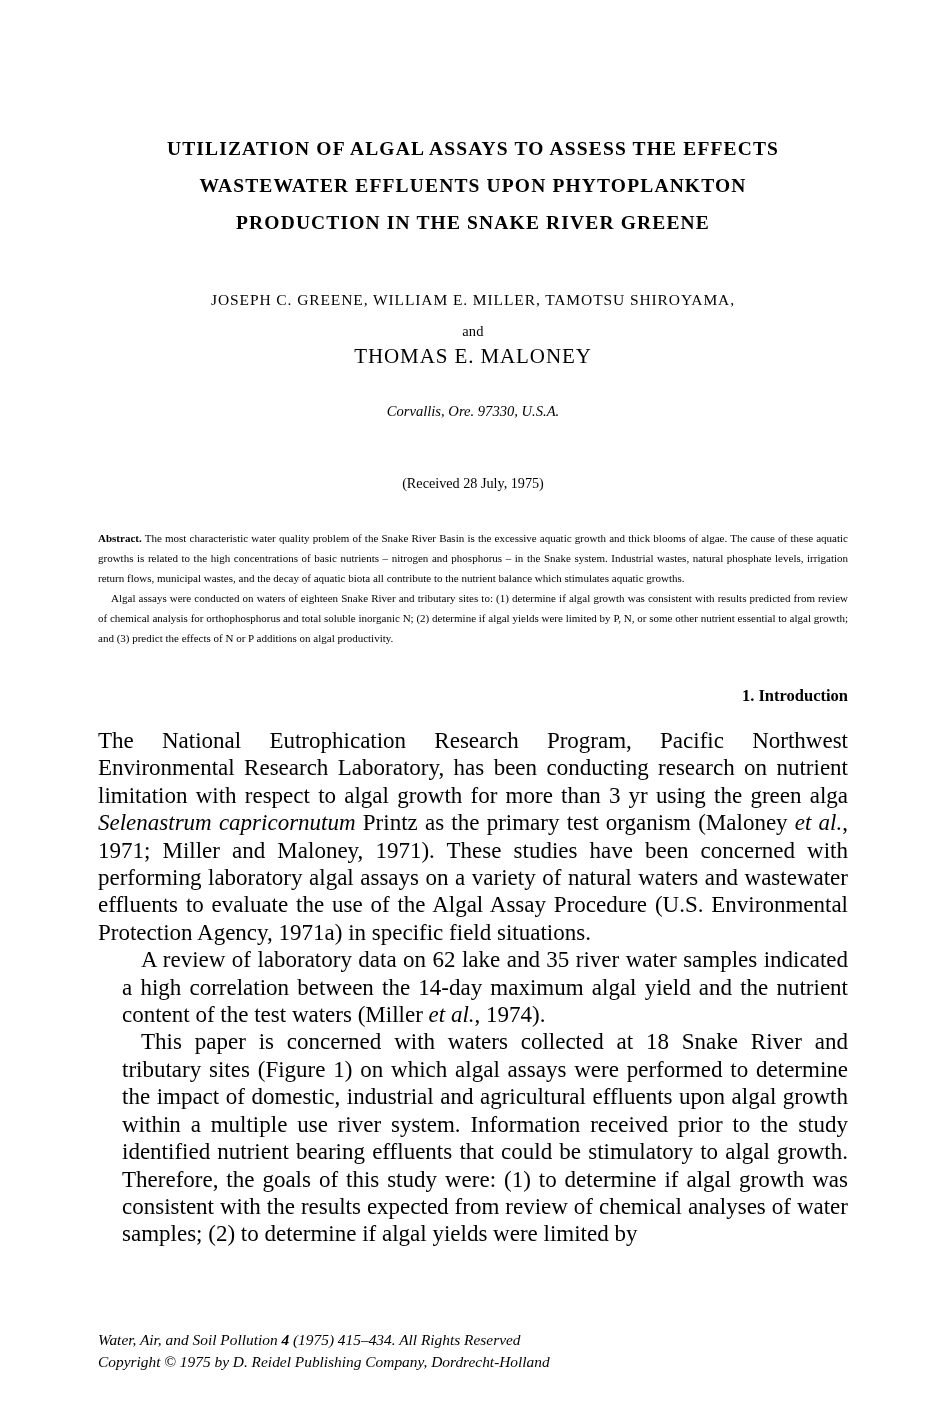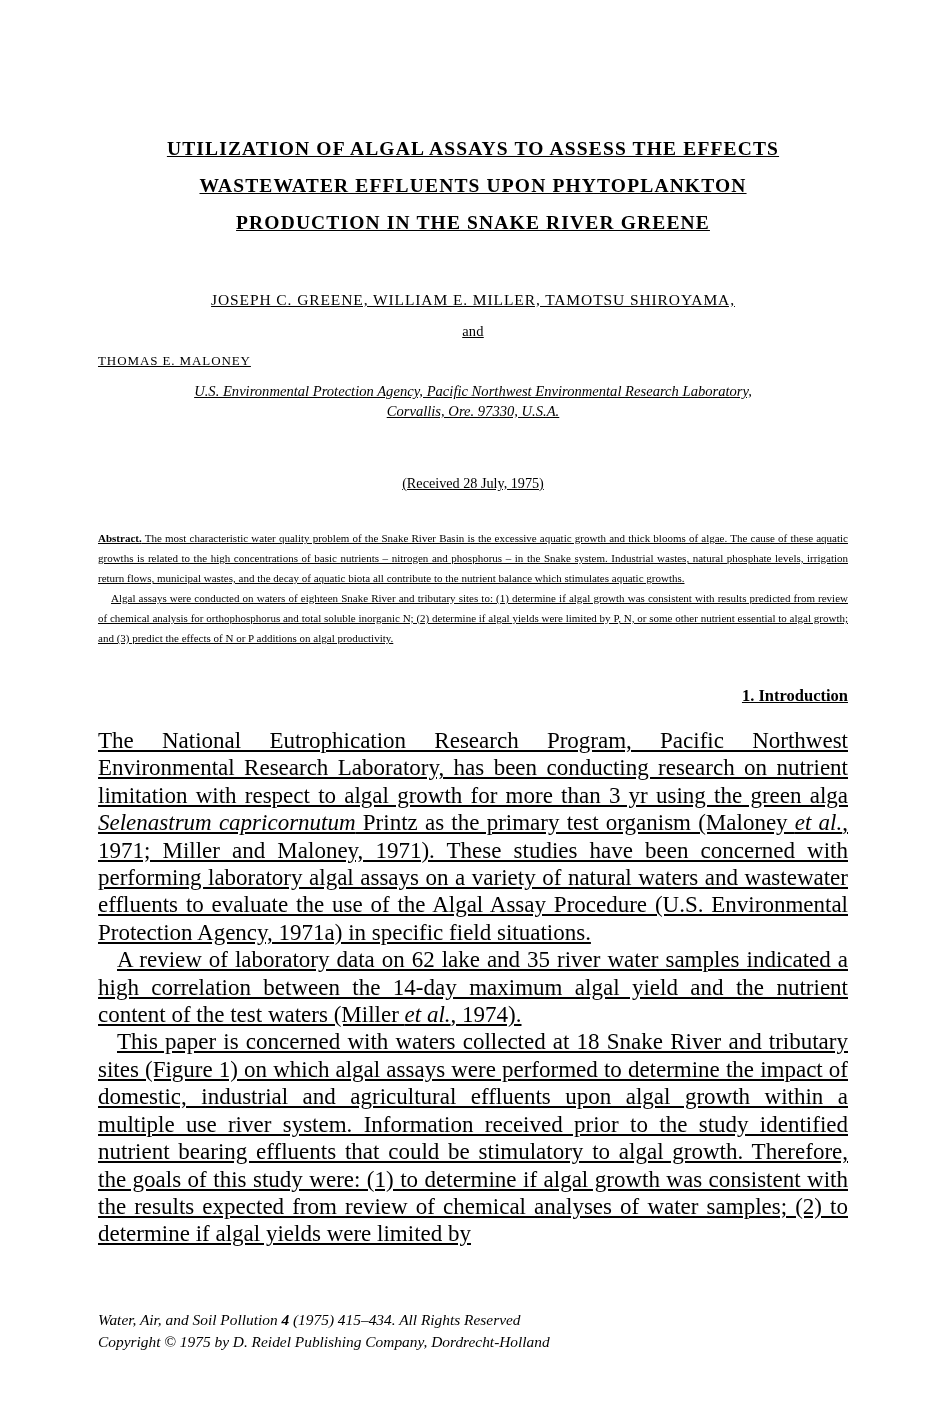--- a/index.html
+++ b/index.html
@@ -12,21 +12,20 @@
     background: #ffffff;
     font-family: "Liberation Serif", serif;
     color: #000000;
   }
   .page {
     position: relative;
     width: 946px;
     height: 1411px;
     box-sizing: border-box;
     padding: 130px 98px 40px 98px;
-    text-decoration: underline;
   }
   .title {
     text-align: center;
     font-size: 19.5px;
     font-weight: bold;
     letter-spacing: 1.15px;
     line-height: 37px;
     margin: 0 0 0 0;
   }
   .title-line {
@@ -40,23 +39,23 @@
     letter-spacing: 0.9px;
     line-height: 23px;
   }
   .authors-and {
     text-align: center;
     margin-top: 12px;
     font-size: 14.5px;
     letter-spacing: 0.2px;
   }
   .author-last {
-    text-align: left;
-    margin-top: 13px;
-    font-size: 13px;
+    text-align: center;
+    margin-top: 4px;
+    font-size: 21px;
     letter-spacing: 0.9px;
   }
   .affiliation {
     text-align: center;
     font-style: italic;
     font-size: 14.6px;
     line-height: 20px;
     margin-top: 12px;
   }
   .received {
@@ -88,28 +87,29 @@
   }
   .body-text p {
     margin: 0;
     font-size: 23px;
     line-height: 27.4px;
     text-align: justify;
     text-justify: inter-word;
   }
   .body-text p + p {
     text-indent: 19px;
+    margin-left: 24px;
   }
   .body-text em {
     font-style: italic;
   }
   .footer {
     position: absolute;
     left: 98px;
-    bottom: 58px;
+    bottom: 38px;
     font-style: italic;
     font-size: 15.4px;
     line-height: 22px;
   }
   .footer b {
     font-weight: bold;
     font-style: italic;
   }
   .footer-line {
     display: block;
@@ -125,21 +125,21 @@
     <span class="title-line">UTILIZATION OF ALGAL ASSAYS TO ASSESS THE EFFECTS</span>
     <span class="title-line">WASTEWATER EFFLUENTS UPON PHYTOPLANKTON</span>
     <span class="title-line">PRODUCTION IN THE SNAKE RIVER GREENE</span>
   </h1>
 
   <div class="authors">JOSEPH C. GREENE, WILLIAM E. MILLER, TAMOTSU SHIROYAMA,</div>
   <div class="authors-and">and</div>
   <div class="author-last">THOMAS E. MALONEY</div>
 
   <div class="affiliation">
-    <span>U.S. Environmental Protection Agency, Pacific Northwest Environmental Research Laboratory,</span><br>
+    <br>
     <span>Corvallis, Ore. 97330, U.S.A.</span>
   </div>
 
   <div class="received">(Received 28 July, 1975)</div>
 
   <div class="abstract">
     <p><span class="lead">Abstract.</span><span> The most characteristic water quality problem of the Snake River Basin is the excessive aquatic growth and thick blooms of algae. The cause of these aquatic growths is related to the high concentrations of basic nutrients – nitrogen and phosphorus – in the Snake system. Industrial wastes, natural phosphate levels, irrigation return flows, municipal wastes, and the decay of aquatic biota all contribute to the nutrient balance which stimulates aquatic growths.</span></p>
     <p>Algal assays were conducted on waters of eighteen Snake River and tributary sites to: (1) determine if algal growth was consistent with results predicted from review of chemical analysis for orthophosphorus and total soluble inorganic N; (2) determine if algal yields were limited by P, N, or some other nutrient essential to algal growth; and (3) predict the effects of N or P additions on algal productivity.</p>
   </div>
 

